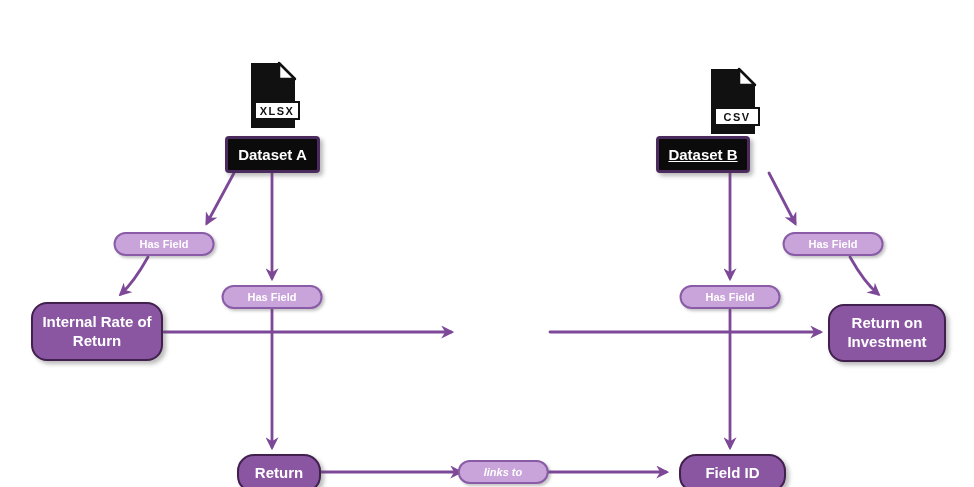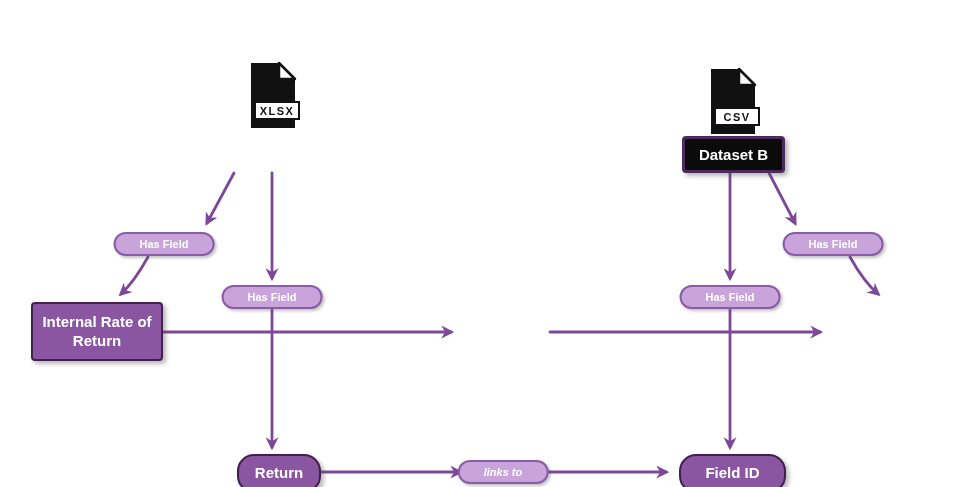--- a/index.html
+++ b/index.html
@@ -10,21 +10,21 @@
   html,body{margin:0;padding:0;background:var(--background);}
   body{font-family:"Liberation Sans","DejaVu Sans",sans-serif;}
   .canvas{position:relative;width:974px;height:487px;background:var(--background);overflow:hidden;margin-top:32px;}
   .edges{position:absolute;left:0;top:0;width:974px;height:487px;z-index:1;}
   .edge{stroke:var(--edge);stroke-width:2.8;fill:none;stroke-linecap:round;}
   .arrowhead{fill:var(--edge);}
   .node{position:absolute;z-index:2;display:flex;align-items:center;justify-content:center;
     text-align:center;color:var(--text-on-purple);font-weight:bold;
     background:var(--node-fill);border:2.5px solid var(--node-border);
     box-shadow:3px 3px 4px rgba(80,80,80,.4);box-sizing:border-box;}
-  .field-node{font-size:15px;line-height:1.25;border-radius:4px;padding:2px 6px;}
+  .field-node{font-size:15px;line-height:1.25;border-radius:16px;padding:2px 6px;}
   .dataset-node{font-size:15px;border-radius:4px;background:var(--dataset-fill);
     border:3px solid var(--dataset-border);}
   .pill{position:absolute;z-index:3;transform:translate(-50%,-50%);
     color:var(--text-on-purple);font-weight:bold;font-size:11px;white-space:nowrap;
     background:var(--pill-fill);border:2px solid var(--pill-border);border-radius:14px;
     padding:4px 24px;box-shadow:2px 2px 3px rgba(80,80,80,.35);}
   .file-icon{position:absolute;z-index:2;width:50px;height:71px;}
   .file-badge{position:absolute;left:6px;top:41px;width:42px;height:15px;
     background:#ffffff;border:2px solid var(--icon);color:var(--file-badge-text);
     font-size:11px;font-weight:bold;letter-spacing:1.5px;display:flex;
@@ -64,23 +64,25 @@
   </div>
 
   <div class="file-icon" style="left:708px;top:34px;">
     <svg width="50" height="71" viewBox="0 0 50 71">
       <path d="M3,3 L31,3 L47,19 L47,68 L3,68 Z" fill="var(--icon)"></path>
       <path d="M31,3 L31,19 L47,19 Z" fill="#ffffff" stroke="var(--icon)" stroke-width="2.5" stroke-linejoin="round"></path>
     </svg>
     <div class="file-badge">CSV</div>
   </div>
 
-  <div class="node dataset-node" style="left:682px;top:104px;width:103px;height:37px;">Dataset B</div>
+  <div class="node dataset-node" style="left:225px;top:104px;width:95px;height:37px;">Dataset A</div>
+  <div class="node dataset-node" style="left:656px;top:104px;width:94px;height:37px;text-decoration:underline;">Dataset B</div>
 
   <div class="node field-node" style="left:31px;top:270px;width:132px;height:59px;">Internal Rate of Return</div>
+  <div class="node field-node" style="left:828px;top:272px;width:118px;height:58px;">Return on Investment</div>
   <div class="node field-node" style="left:237px;top:422px;width:84px;height:39px;border-radius:17px;">Return</div>
   <div class="node field-node" style="left:679px;top:422px;width:107px;height:39px;border-radius:17px;">Field ID</div>
 
   <div class="pill" style="left:164px;top:212px;">Has Field</div>
   <div class="pill" style="left:272px;top:265px;">Has Field</div>
   <div class="pill" style="left:730px;top:265px;">Has Field</div>
   <div class="pill" style="left:833px;top:212px;">Has Field</div>
   <div class="pill" style="left:503px;top:440px;font-style:italic;">links to</div>
 
 </div>

